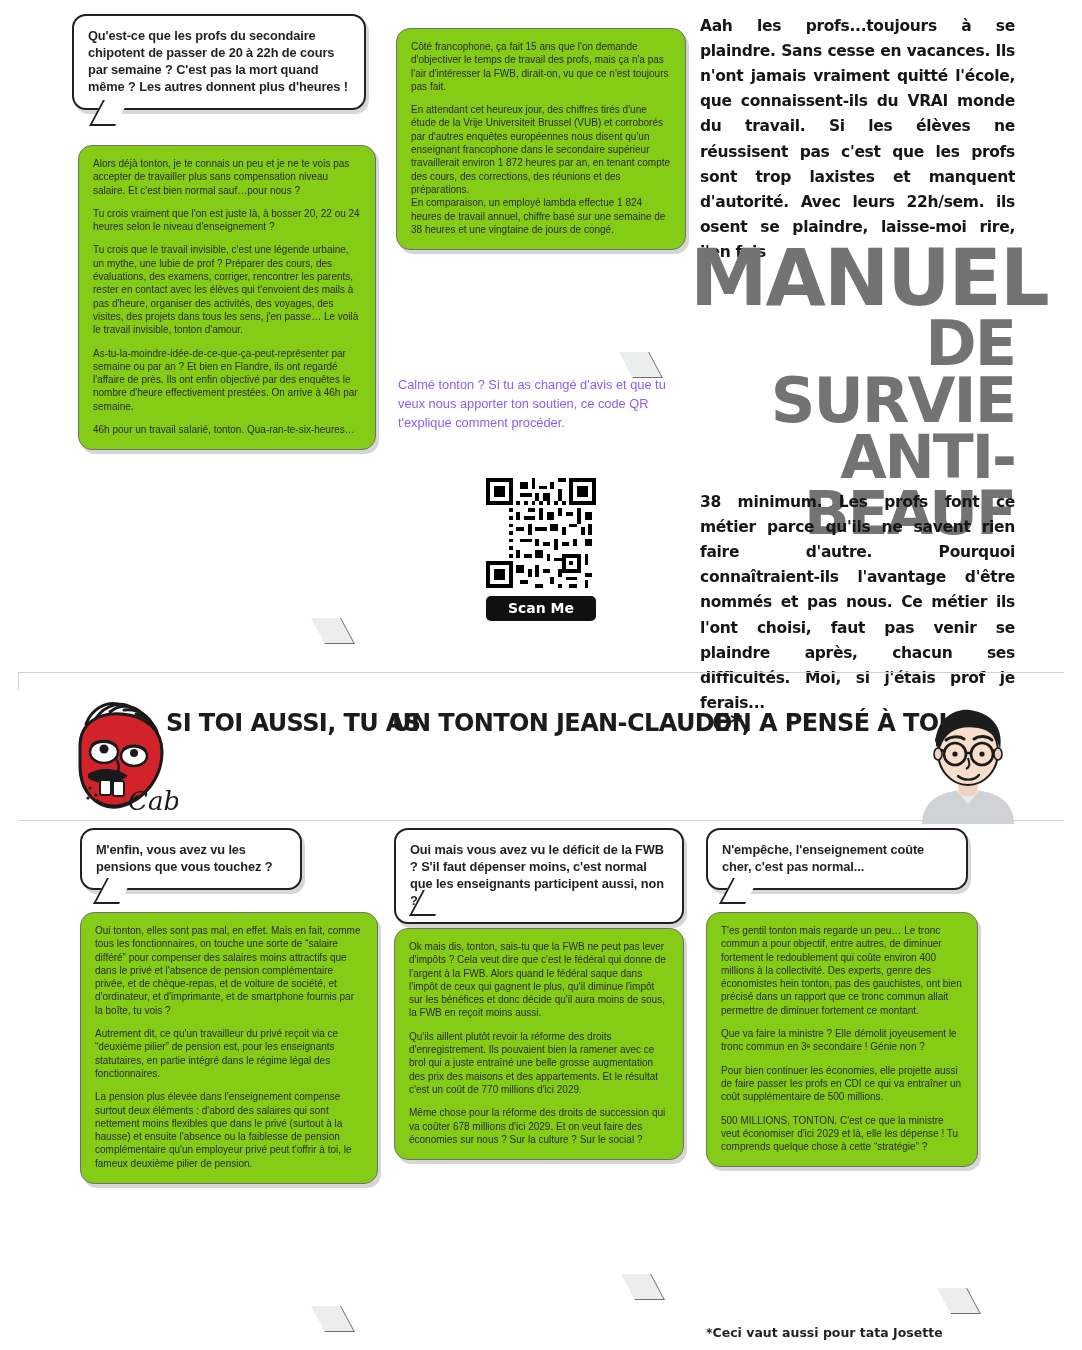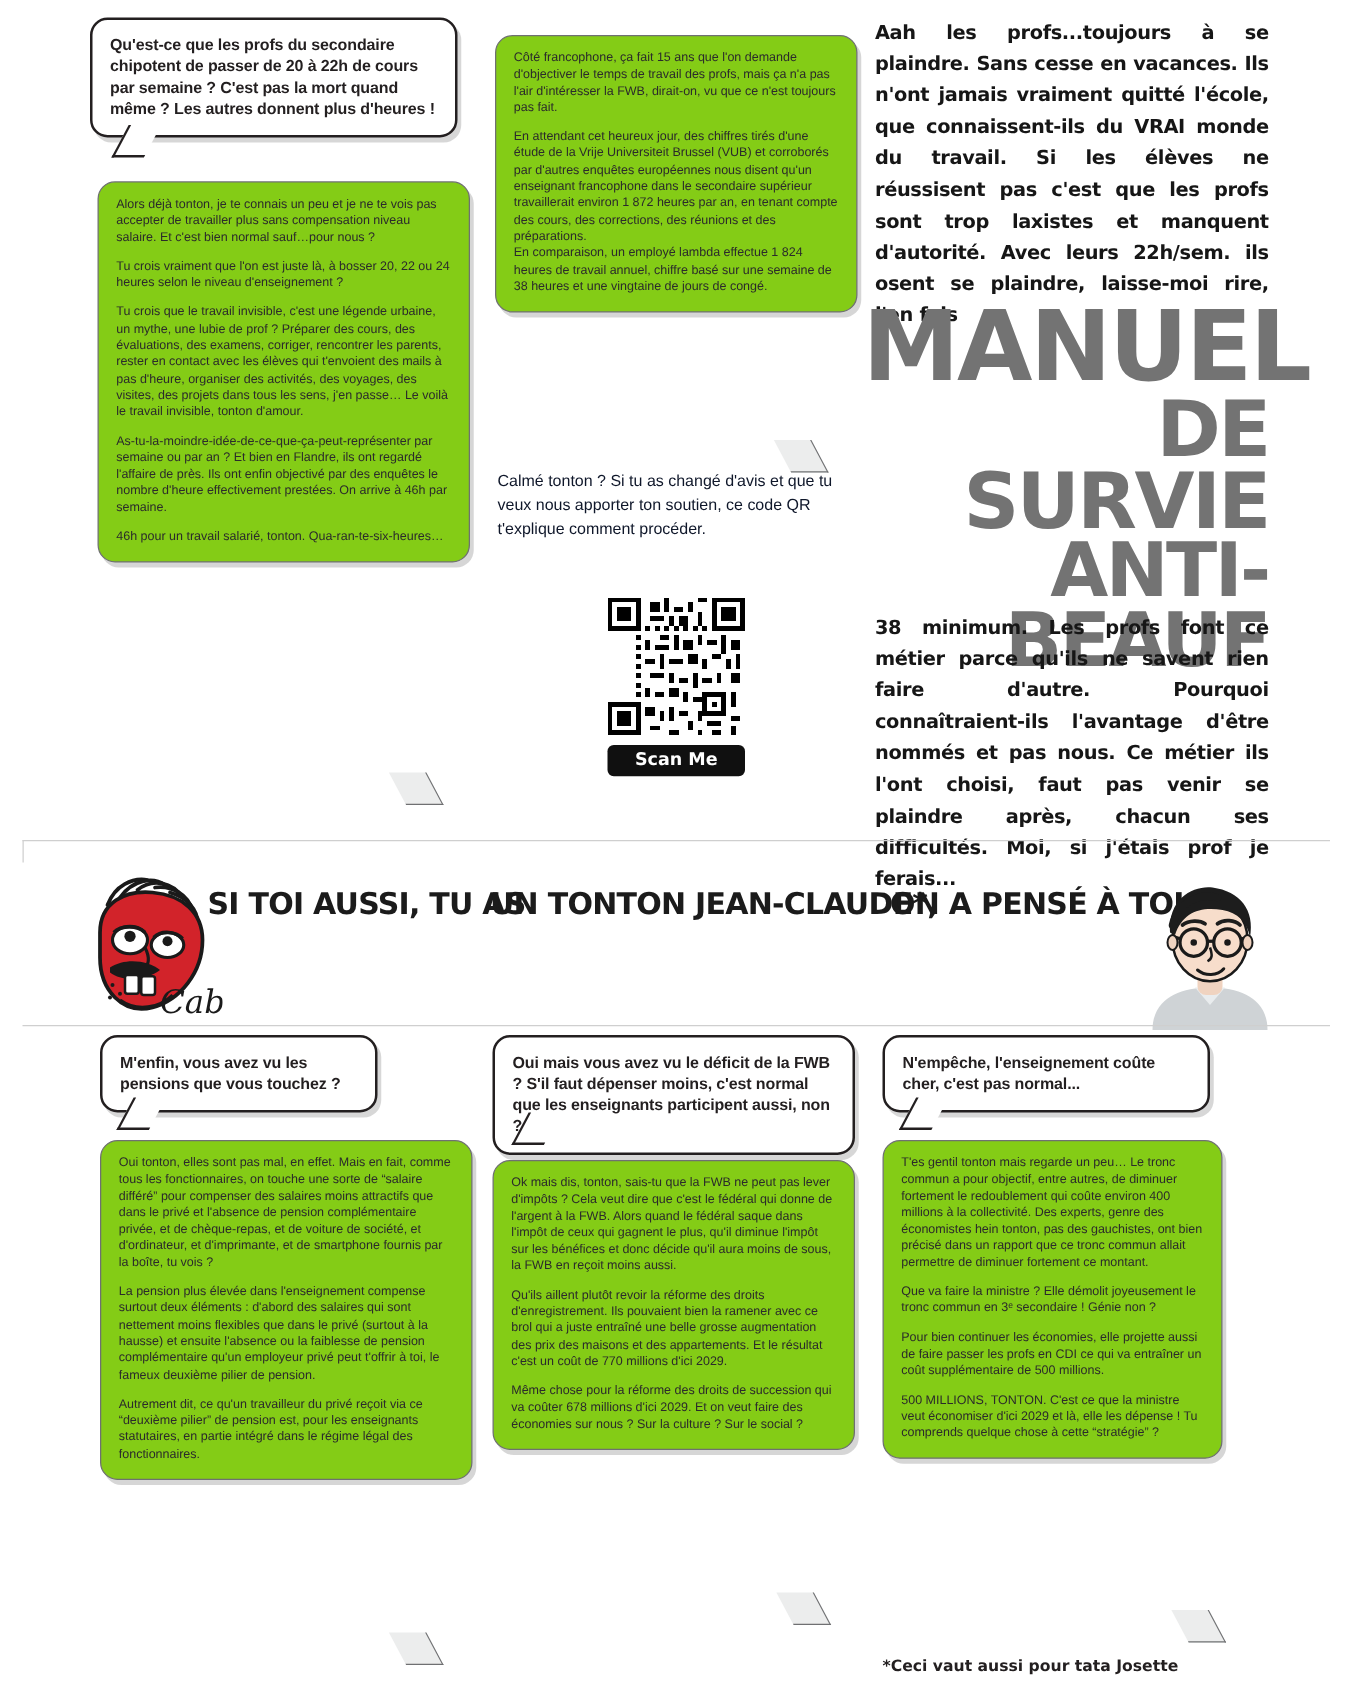--- a/index.html
+++ b/index.html
@@ -98,21 +98,21 @@
     font-weight: bold;
     text-align: center;
     border-radius: 5px;
     padding: 4px 0 5px 0;
     width: 110px;
   }
   .qr-caption {
     position: absolute;
     font-size: 12.8px;
     line-height: 1.5;
-    color: #0f172a;
+    color: #8b5cf6;
   }
 
   
   .rule { position: absolute; background: #cfcfcf; height: 1px; }
   .banner-txt {
     position: absolute;
     font-family: "DejaVu Sans", sans-serif;
     font-weight: bold;
     font-size: 24px;
     letter-spacing: -.6px;
@@ -356,22 +356,22 @@
 
   <div class="rule" style="left:18px; top:820px; width:1046px;"></div>
 
   <div class="bubble white" style="left:80px; top:828px; width:222px;">
     <p>M'enfin, vous avez vu les pensions que vous touchez ?</p>
   </div>
   <div class="tail tail-w-dl" style="left:100px; top:878px; border-top:none; border-right:none;"></div>
 
   <div class="bubble grey" style="left:80px; top:912px; width:298px;">
     <p>Oui tonton, elles sont pas mal, en effet. Mais en fait, comme tous les fonctionnaires, on touche une sorte de “salaire différé” pour compenser des salaires moins attractifs que dans le privé et l'absence de pension complémentaire privée, et de chèque-repas, et de voiture de société, et d'ordinateur, et d'imprimante, et de smartphone fournis par la boîte, tu vois ?</p>
+    <p>Autrement dit, ce qu'un travailleur du privé reçoit via ce “deuxième pilier” de pension est, pour les enseignants statutaires, en partie intégré dans le régime légal des fonctionnaires.</p>
     <p>La pension plus élevée dans l'enseignement compense surtout deux éléments : d'abord des salaires qui sont nettement moins flexibles que dans le privé (surtout à la hausse) et ensuite l'absence ou la faiblesse de pension complémentaire qu'un employeur privé peut t'offrir à toi, le fameux deuxième pilier de pension.</p>
-    <p>Autrement dit, ce qu'un travailleur du privé reçoit via ce “deuxième pilier” de pension est, pour les enseignants statutaires, en partie intégré dans le régime légal des fonctionnaires.</p>
   </div>
   <div class="tail tail-g-dr" style="left:318px; top:1306px; border-top:none; border-left:none;"></div>
 
   <div class="bubble white" style="left:394px; top:828px; width:290px;">
     <p>Oui mais vous avez vu le déficit de la FWB ? S'il faut dépenser moins, c'est normal que les enseignants participent aussi, non ?</p>
   </div>
   <div class="tail tail-w-dl" style="left:416px; top:890px; border-top:none; border-right:none;"></div>
 
   <div class="bubble grey" style="left:394px; top:928px; width:290px;">
     <p>Ok mais dis, tonton, sais-tu que la FWB ne peut pas lever d'impôts ? Cela veut dire que c'est le fédéral qui donne de l'argent à la FWB. Alors quand le fédéral saque dans l'impôt de ceux qui gagnent le plus, qu'il diminue l'impôt sur les bénéfices et donc décide qu'il aura moins de sous, la FWB en reçoit moins aussi.</p>

